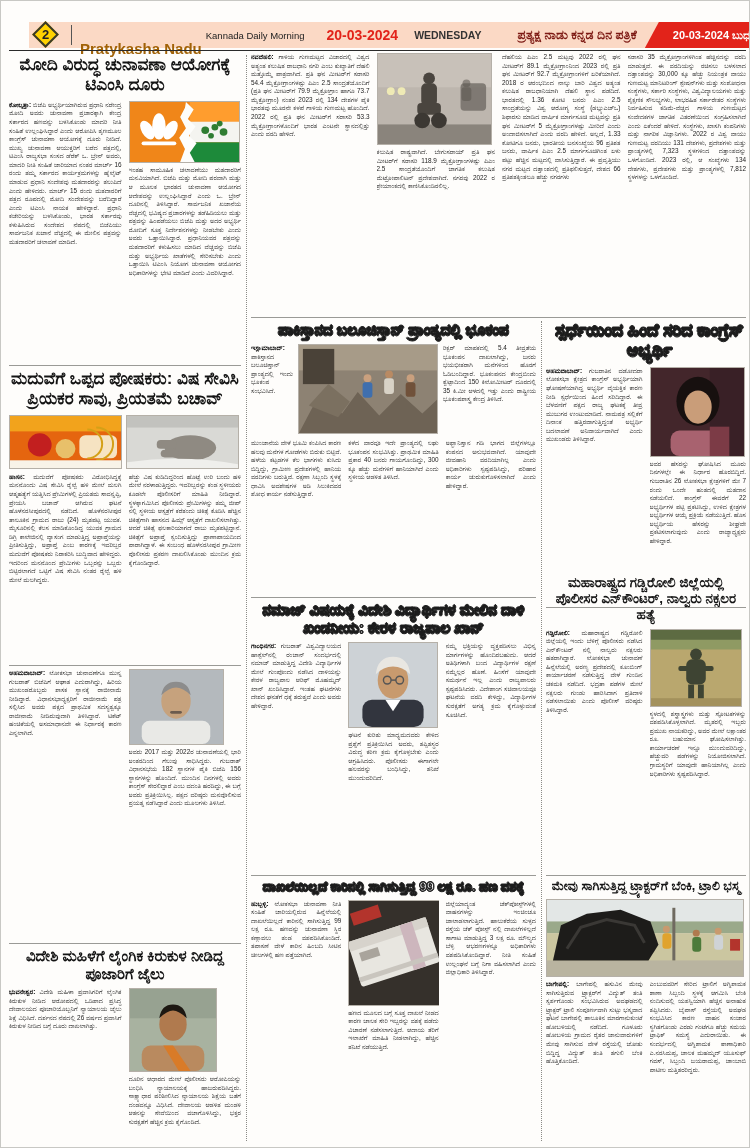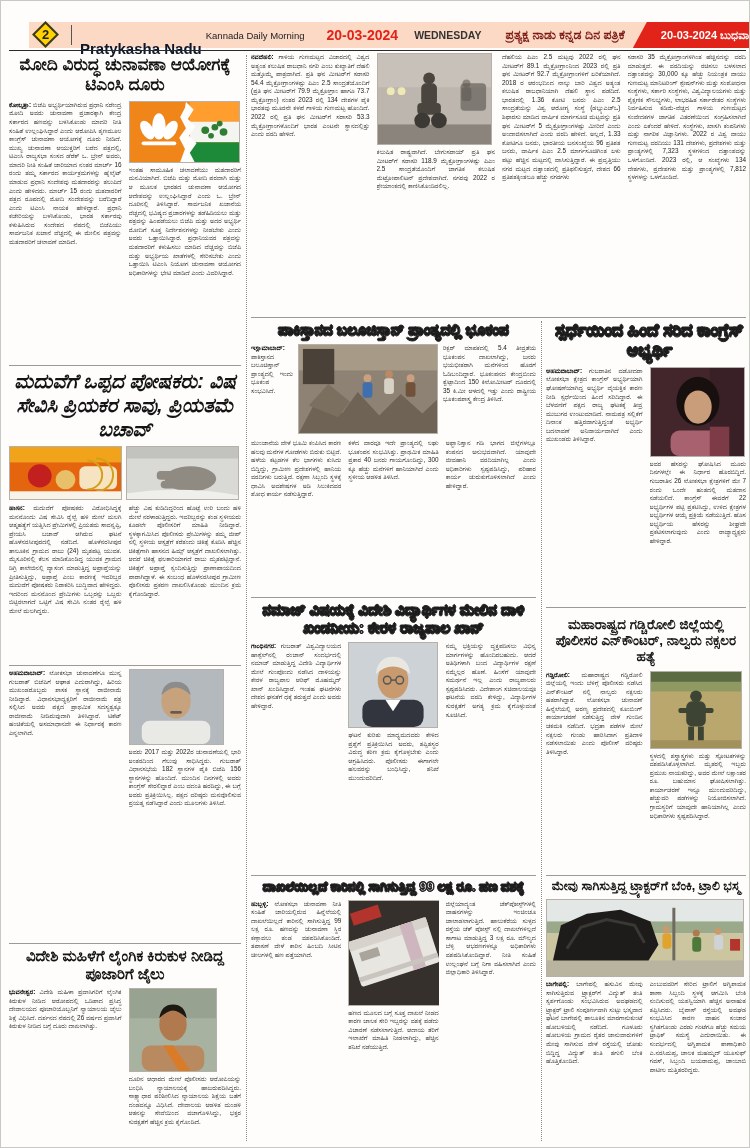--- a/index.html
+++ b/index.html
@@ -19,25 +19,25 @@
   .diamond {
     position:absolute; left:7px; top:3px; width:19px; height:19px;
     background:#ffd200; border:2px solid #3a3a28; transform:rotate(45deg);
   }
   .diamond-num {
     position:absolute; left:7px; top:3px; width:19px; height:19px;
     display:flex; align-items:center; justify-content:center;
     font-weight:bold; font-size:13px; color:#222;
   }
   .mast-sep { width:1px; height:20px; background:#555; flex:0 0 auto; }
-  .paper-name { font-weight:800; font-size:15px; color:#0f172a; white-space:nowrap;margin-top:27px; }
+  .paper-name { font-weight:800; font-size:15px; color:#a16207; white-space:nowrap;margin-top:27px; }
   .tagline { font-size:9.5px; color:#222; white-space:nowrap; margin-left:-4px;text-align:right; }
   .edition-date { font-weight:800; font-size:14px; color:#e2231a; margin-left:14px; white-space:nowrap; }
   .edition-day { font-weight:bold; font-size:10.5px; color:#333; margin-left:8px; white-space:nowrap; }
-  .kn-mast { font-weight:bold; font-size:12.5px; color:#7d1a14; margin-left:16px; white-space:nowrap; }
+  .kn-mast { font-weight:bold; font-size:12.5px; color:#7d1a14; margin-left:28px; white-space:nowrap; }
   .ribbon {
     margin-left:auto; height:26px; min-width:138px; background:#e2231a;
     clip-path:polygon(14px 0, 100% 0, 100% 100%, 0 100%);
     display:flex; align-items:center; justify-content:center;
     color:#fff; font-weight:bold; font-size:11px; padding:0 8px 0 20px;
   }
   .mast-rule { position:absolute; left:8px; top:49px; width:737px; border-top:1.5px solid #2a2a2a; }
   
   .rule-h { position:absolute; border-top:1px solid #9a9a96; }
   .rule-v { position:absolute; border-left:1px dotted #8a8a86; }
@@ -222,21 +222,21 @@
             <rect x="20" y="64" width="54" height="26" rx="9" fill="#a8626f"></rect>
             <rect x="60" y="60" width="20" height="30" fill="#7c3b46"></rect>
           </svg>
         </span>
         <span>ಅವರ ಹೆಸರನ್ನು ಘೋಷಿಸಿದ ಮೂರು ದಿನಗಳಲ್ಲೇ ಈ ನಿರ್ಧಾರ ಹೊರಬಿದ್ದಿದೆ. ಗುಜರಾತಿನ 26 ಲೋಕಸಭಾ ಕ್ಷೇತ್ರಗಳಿಗೆ ಮೇ 7 ರಂದು ಒಂದೇ ಹಂತದಲ್ಲಿ ಮತದಾನ ನಡೆಯಲಿದೆ. ಕಾಂಗ್ರೆಸ್ ಈವರೆಗೆ 22 ಅಭ್ಯರ್ಥಿಗಳ ಪಟ್ಟಿ ಪ್ರಕಟಿಸಿದ್ದು, ಉಳಿದ ಕ್ಷೇತ್ರಗಳ ಅಭ್ಯರ್ಥಿಗಳ ಆಯ್ಕೆ ಪ್ರಕ್ರಿಯೆ ನಡೆಯುತ್ತಿದೆ. ಹೊಸ ಅಭ್ಯರ್ಥಿಯ ಹೆಸರನ್ನು ಶೀಘ್ರವೇ ಪ್ರಕಟಿಸಲಾಗುವುದು ಎಂದು ರಾಜ್ಯಾಧ್ಯಕ್ಷರು ಹೇಳಿದ್ದಾರೆ.</span>
       </div>
     </div>
   </div>
 
   <div class="art" style="left:8px; top:368px; width:232px; height:292px;">
-    <div class="hl" style="font-size:20px;font-style:italic;">ಮದುವೆಗೆ ಒಪ್ಪದ ಪೋಷಕರು: ವಿಷ ಸೇವಿಸಿ ಪ್ರಿಯಕರ ಸಾವು, ಪ್ರಿಯತಮೆ ಬಚಾವ್</div>
+    <div class="hl" style="font-size:17px;">ಮದುವೆಗೆ ಒಪ್ಪದ ಪೋಷಕರು: ವಿಷ ಸೇವಿಸಿ ಪ್ರಿಯಕರ ಸಾವು, ಪ್ರಿಯತಮೆ ಬಚಾವ್</div>
     <div class="photorow">
       <span class="ph" style="width:113px; height:54px; margin:0;">
         <svg viewBox="0 0 112 54" preserveAspectRatio="none">
           <rect width="112" height="54" fill="#e5650f"></rect>
           <rect width="112" height="16" fill="#f2a31c"></rect>
           <circle cx="30" cy="30" r="12" fill="#c21f1f"></circle>
           <circle cx="56" cy="34" r="10" fill="#e8c06a"></circle>
           <rect x="70" y="20" width="38" height="24" rx="6" fill="#f6e3c2"></rect>
           <g stroke="#d4a017" stroke-width="2" fill="none">
             <path d="M78 14 a15 15 0 0 1 0 30"></path>
@@ -292,21 +292,21 @@
           </svg>
         </span>
         <span>ಘಟನೆ ಕುರಿತು ಮಾಧ್ಯಮದವರು ಕೇಳಿದ ಪ್ರಶ್ನೆಗೆ ಪ್ರತಿಕ್ರಿಯಿಸಿದ ಅವರು, ತಪ್ಪಿತಸ್ಥರ ವಿರುದ್ಧ ಕಠಿಣ ಕ್ರಮ ಕೈಗೊಳ್ಳಬೇಕು ಎಂದು ಆಗ್ರಹಿಸಿದರು. ಪೊಲೀಸರು ಈಗಾಗಲೇ ಹಲವರನ್ನು ಬಂಧಿಸಿದ್ದು, ತನಿಖೆ ಮುಂದುವರಿದಿದೆ.</span>
       </div>
       <div class="col">
         <span>ನಮ್ಮ ಭಕ್ತಿಯನ್ನು ವ್ಯಕ್ತಪಡಿಸಲು ವಿಭಿನ್ನ ಮಾರ್ಗಗಳನ್ನು ಹೊಂದಿರಬಹುದು. ಆದರೆ ಅತಿಥಿಗಳಾಗಿ ಬಂದ ವಿದ್ಯಾರ್ಥಿಗಳ ರಕ್ಷಣೆ ನಮ್ಮೆಲ್ಲರ ಹೊಣೆ. ಹಿಂಸೆಗೆ ಯಾವುದೇ ಸಮರ್ಥನೆ ಇಲ್ಲ ಎಂದು ರಾಜ್ಯಪಾಲರು ಸ್ಪಷ್ಟಪಡಿಸಿದರು. ವಿದೇಶಾಂಗ ಸಚಿವಾಲಯವೂ ಘಟನೆಯ ವರದಿ ಕೇಳಿದ್ದು, ವಿದ್ಯಾರ್ಥಿಗಳ ಸುರಕ್ಷತೆಗೆ ಅಗತ್ಯ ಕ್ರಮ ಕೈಗೊಳ್ಳುವಂತೆ ಸೂಚಿಸಿದೆ.</span>
       </div>
     </div>
   </div>
 
-  <div class="art" style="left:545px; top:616px; width:200px; height:258px;">
+  <div class="art" style="left:545px; top:574px; width:200px; height:258px;">
     <div class="hl" style="font-size:13.5px;">ಮಹಾರಾಷ್ಟ್ರದ ಗಡ್ಚಿರೋಲಿ ಜಿಲ್ಲೆಯಲ್ಲಿ ಪೊಲೀಸರ ಎನ್‌ಕೌಂಟರ್, ನಾಲ್ವರು ನಕ್ಸಲರ ಹತ್ಯೆ</div>
     <div class="cols" style="height:214px;">
       <div class="col">
         <span class="dl">ಗಡ್ಚಿರೋಲಿ:</span>
         <span>ಮಹಾರಾಷ್ಟ್ರದ ಗಡ್ಚಿರೋಲಿ ಜಿಲ್ಲೆಯಲ್ಲಿ ಇಂದು ಬೆಳಿಗ್ಗೆ ಪೊಲೀಸರು ನಡೆಸಿದ ಎನ್‌ಕೌಂಟರ್ ನಲ್ಲಿ ನಾಲ್ವರು ನಕ್ಸಲರು ಹತರಾಗಿದ್ದಾರೆ. ಲೋಕಸಭಾ ಚುನಾವಣೆ ಹಿನ್ನೆಲೆಯಲ್ಲಿ ಅರಣ್ಯ ಪ್ರದೇಶದಲ್ಲಿ ಕೂಂಬಿಂಗ್ ಕಾರ್ಯಾಚರಣೆ ನಡೆಸುತ್ತಿದ್ದ ವೇಳೆ ಗುಂಡಿನ ಚಕಮಕಿ ನಡೆದಿದೆ. ಭದ್ರತಾ ಪಡೆಗಳ ಮೇಲೆ ನಕ್ಸಲರು ಗುಂಡು ಹಾರಿಸಿದಾಗ ಪ್ರತಿದಾಳಿ ನಡೆಸಲಾಯಿತು ಎಂದು ಪೊಲೀಸ್ ವರಿಷ್ಠರು ತಿಳಿಸಿದ್ದಾರೆ.</span>
       </div>
       <div class="col">
         <span class="ph" style="width:92px; height:78px;">
           <svg viewBox="0 0 92 78" preserveAspectRatio="none">
             <rect width="92" height="78" fill="#b9a76e"></rect>

